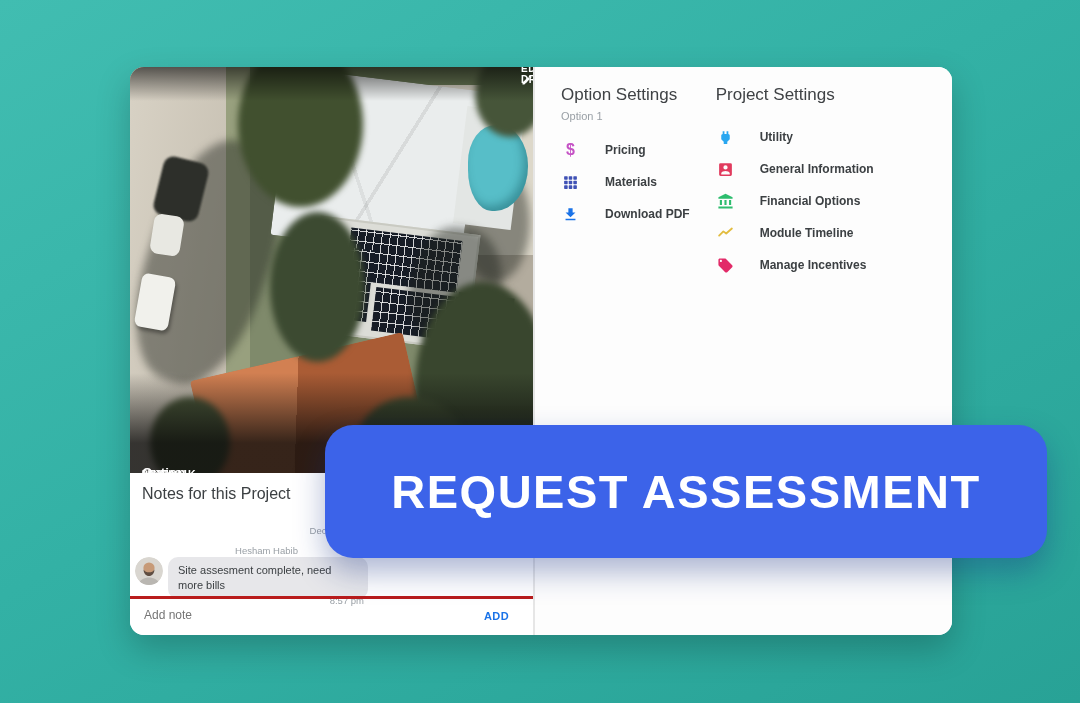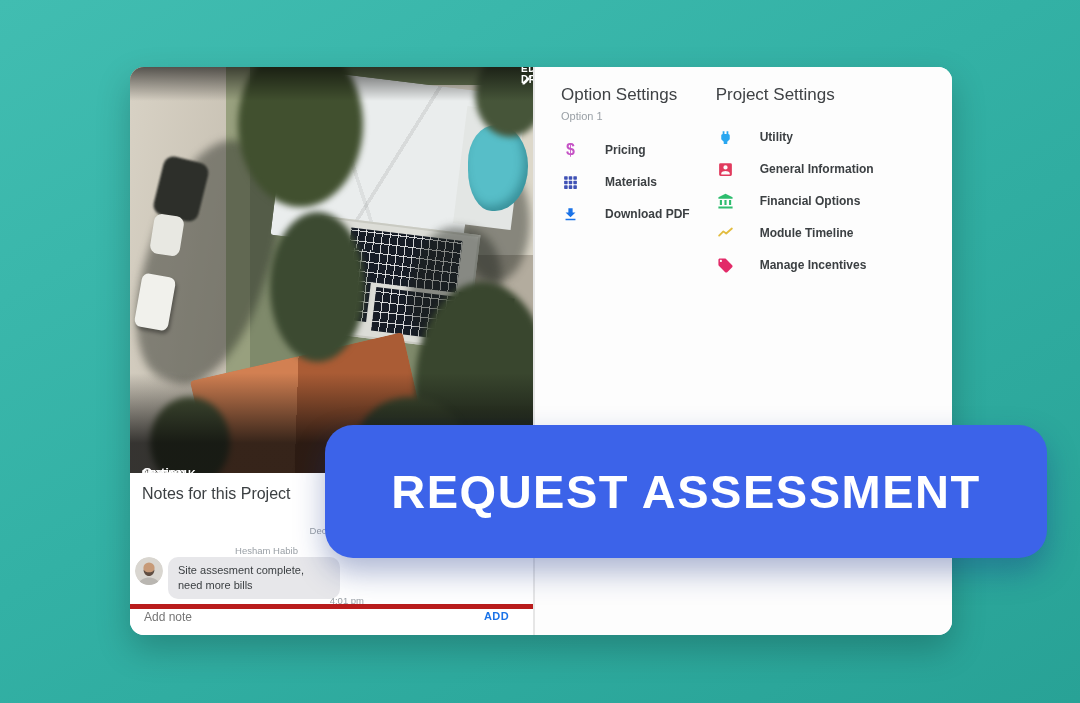--- a/index.html
+++ b/index.html
@@ -62,25 +62,25 @@
   .option-overlay{z-index:6;left:12px;bottom:8px;color:#fff;}
   .option-overlay .ttl{font-size:13.5px;font-weight:700;margin-bottom:6px;}
   .option-overlay .ln{font-size:10.5px;margin-top:3px;color:#f2f2f2;}
   .option-overlay b{font-weight:700;color:#fff;}
   
   .notes{position:relative;height:162px;background:#fff;}
   .notes-title{position:absolute;left:12px;top:12px;font-size:16px;color:#3c4043;}
   .notes-date{position:absolute;left:0;right:0;top:52px;text-align:center;font-size:9.5px;color:#9aa0a6;}
   .note-author{position:absolute;left:0;right:130px;top:72px;text-align:center;font-size:9.5px;color:#9aa0a6;}
   .avatar{position:absolute;left:5px;top:84px;width:28px;height:28px;border-radius:50%;overflow:hidden;}
-  .bubble{position:absolute;left:38px;top:84px;width:172px;background:#e7e7ea;border-radius:10px;
+  .bubble{position:absolute;left:38px;top:84px;width:200px;background:#e7e7ea;border-radius:10px;
           padding:6px 10px;font-size:11px;color:#3c4043;line-height:1.35;box-sizing:border-box;}
   .note-time{position:absolute;left:38px;top:122px;width:196px;text-align:right;font-size:9.5px;color:#9aa0a6;}
-  .add-row{position:absolute;left:0;right:0;bottom:0;height:24px;border-top:5px solid #b91c1c;
-           display:flex;align-items:flex-start;justify-content:space-between;padding:0 18px 2px 12px;}
+  .add-row{position:absolute;left:0;right:0;bottom:0;height:24px;border-top:3px solid #b91c1c;
+           display:flex;align-items:flex-end;justify-content:space-between;padding:0 18px 12px 12px;}
   .add-input{border:none;outline:none;font-size:12px;color:#555;width:200px;font-family:"Liberation Sans",sans-serif;background:transparent;}
   .add-input::placeholder{color:#757575;}
   .add-btn{font-size:11px;font-weight:700;color:#1a73e8;letter-spacing:.4px;background:none;border:none;cursor:pointer;font-family:Liberation Sans, sans-serif;}
   
   .section{padding:18px 0 0 26px;}
   .sec-title{font-size:17px;color:#3f4245;}
   .sec-sub{font-size:11px;color:#9aa0a6;margin-top:5px;}
   .rows{margin-top:12px;}
   .row{display:flex;align-items:center;height:32px;gap:25px;cursor:pointer;}
   .row .ic{width:19px;height:19px;display:flex;align-items:center;justify-content:center;}
@@ -161,21 +161,21 @@
         <div class="note-author">Hesham Habib</div>
         <div class="avatar">
           <svg width="28" height="28" viewBox="0 0 28 28">
             <circle cx="14" cy="14" r="14" fill="#d9d6d0"></circle>
             <path d="M3 28c1.5-5.5 6.5-7.5 11-7.5s9.5 2 11 7.5z" fill="#b9b6b1"></path>
             <circle cx="14" cy="11" r="5.6" fill="#c79a77"></circle>
             <path d="M8.6 12.5c0 4 2.4 6.5 5.4 6.5s5.4-2.5 5.4-6.5c-1 2-3 2.8-5.4 2.8s-4.4-.8-5.4-2.8z" fill="#5f4d41"></path>
           </svg>
         </div>
         <div class="bubble">Site assesment complete, need more bills</div>
-        <div class="note-time">4:01 pm</div>
+        <div class="note-time">8:57 pm</div>
         <div class="add-row">
           <input class="add-input" type="text" placeholder="Add note" style="">
           <button class="add-btn">ADD</button>
         </div>
       </div>
     </div>
 
     <div class="v-divider"></div>
 
     <div class="right-pane">

